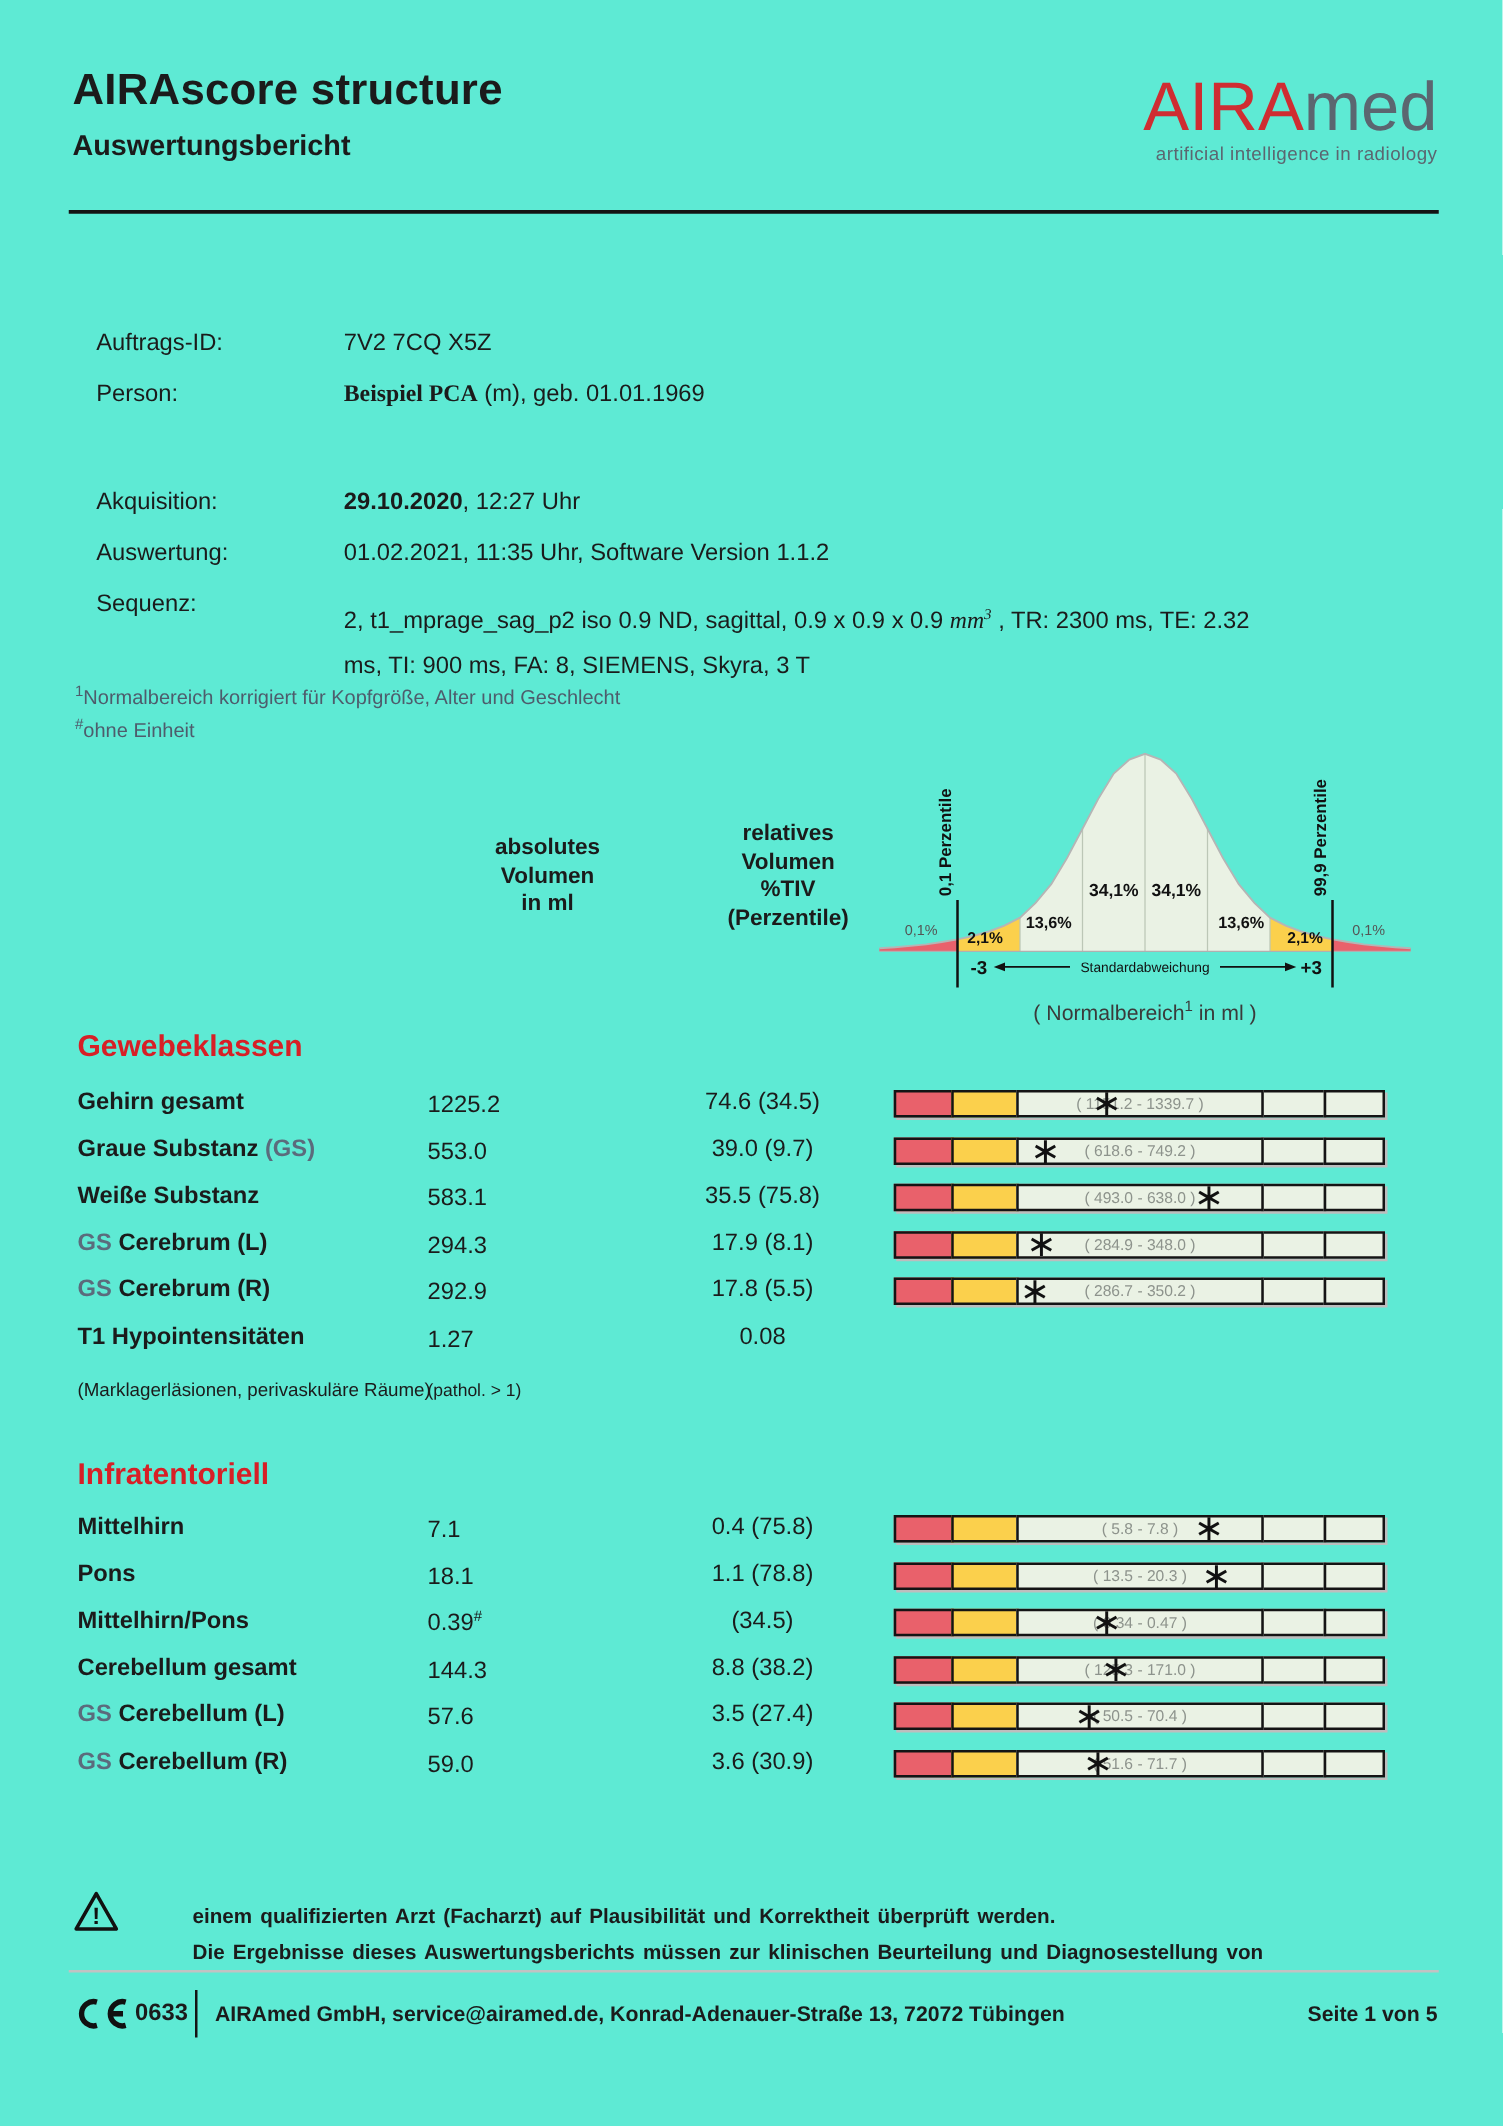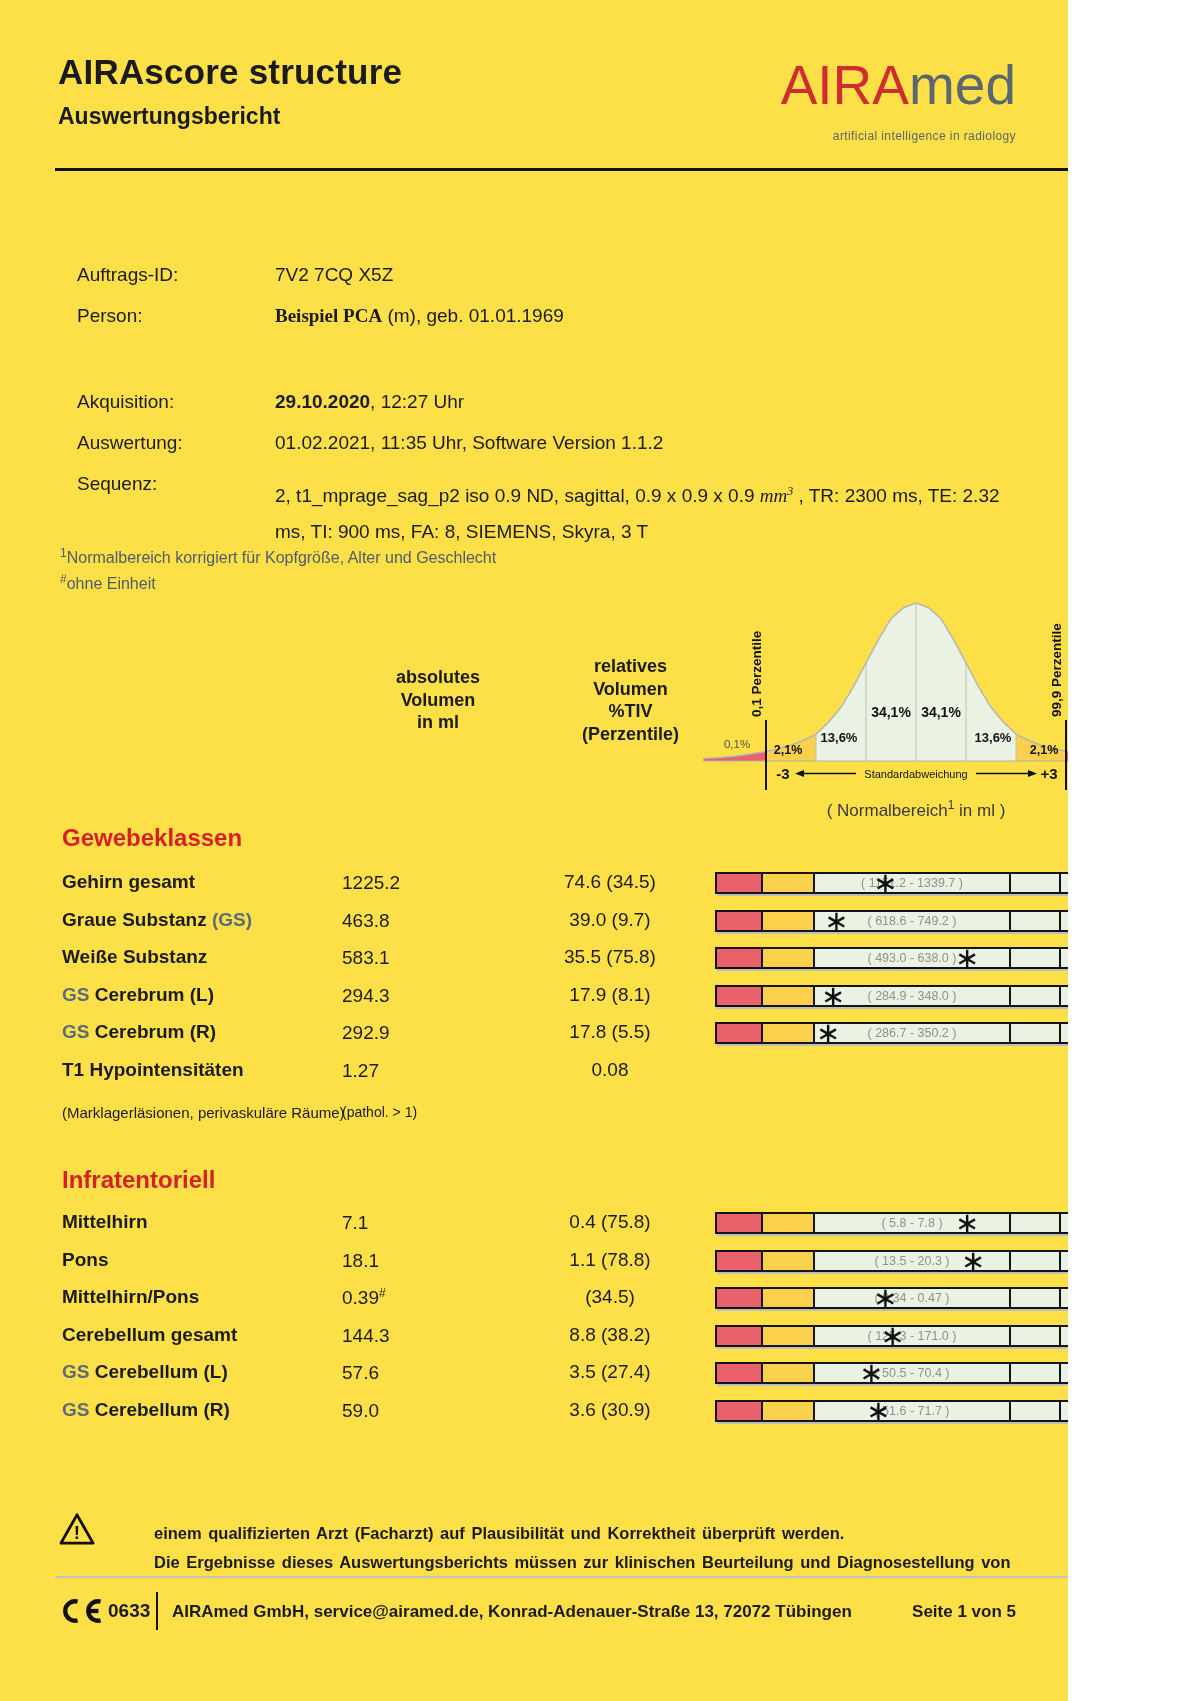--- a/index.html
+++ b/index.html
@@ -1,26 +1,26 @@
 <!DOCTYPE html>
 <html><head>
 <meta charset="utf-8">
 <style>
   html,body{margin:0;padding:0;background:#fff;}
-  .page{position:relative;width:1068px;height:1701px;background:#fde047;overflow:hidden;
+  .page{position:relative;width:1202px;height:1701px;background:#5eead4;overflow:hidden;
         font-family:"Liberation Sans",sans-serif;color:#1b1b1b;}
 
   
   .doc-title{position:absolute;left:58px;top:52px;font-size:35px;font-weight:700;letter-spacing:.2px;}
   .doc-subtitle{position:absolute;left:58px;top:103px;font-size:23px;font-weight:700;}
   .logo{position:absolute;top:56px;right:52px;text-align:right;}
   .logo-main{font-size:55px;font-weight:400;line-height:58px;letter-spacing:0;}
   .logo-aira{color:#cf2d32;}
   .logo-med{color:#5b6670;}
-  .logo-tag{font-size:12px;color:#5b6670;letter-spacing:.4px;margin-top:15px;}
+  .logo-tag{font-size:15px;color:#5b6670;letter-spacing:.4px;margin-top:1px;}
   .rule-top{position:absolute;left:55px;top:168px;width:1096px;height:2.5px;background:#141414;}
 
   
   .meta-row{position:absolute;left:77px;font-size:19px;white-space:nowrap;margin-top:24px;}
   .meta-label{display:inline-block;width:198px;}
   .m1{top:240px}.m2{top:281px}.m3{top:367px}.m4{top:408px}
   .m5{top:449px;white-space:normal;}
   .m5 .seq-val{position:absolute;left:198px;top:0;width:900px;line-height:36px;white-space:normal;}
   .bold{font-weight:700;}
   .serifb{font-family:"Liberation Serif",serif;font-weight:700;}
@@ -184,21 +184,21 @@
           <span class="range">( 1151.2 - 1339.7 )</span>
           <span class="star" style="left: 58.3px;">∗</span>
         </div>
         <div class="cell cgreen cs1"></div>
         <div class="cell cgreen cs2"></div>
       </div>
     </div>
 
     <div class="trow">
       <div class="c-name"><span class="gs"></span><span>Graue Substanz</span><span class="gs"> (GS)</span></div>
-      <div class="c-abs"><span>463.8</span><sup></sup></div>
+      <div class="c-abs"><span>553.0</span><sup></sup></div>
       <div class="c-rel">39.0 (9.7)</div>
       <div class="pbar">
         <div class="cell cred"></div>
         <div class="cell cyellow"></div>
         <div class="cell cgreen cbig">
           <span class="range">( 618.6 - 749.2 )</span>
           <span class="star" style="left: 9.2px;">∗</span>
         </div>
         <div class="cell cgreen cs1"></div>
         <div class="cell cgreen cs2"></div>

